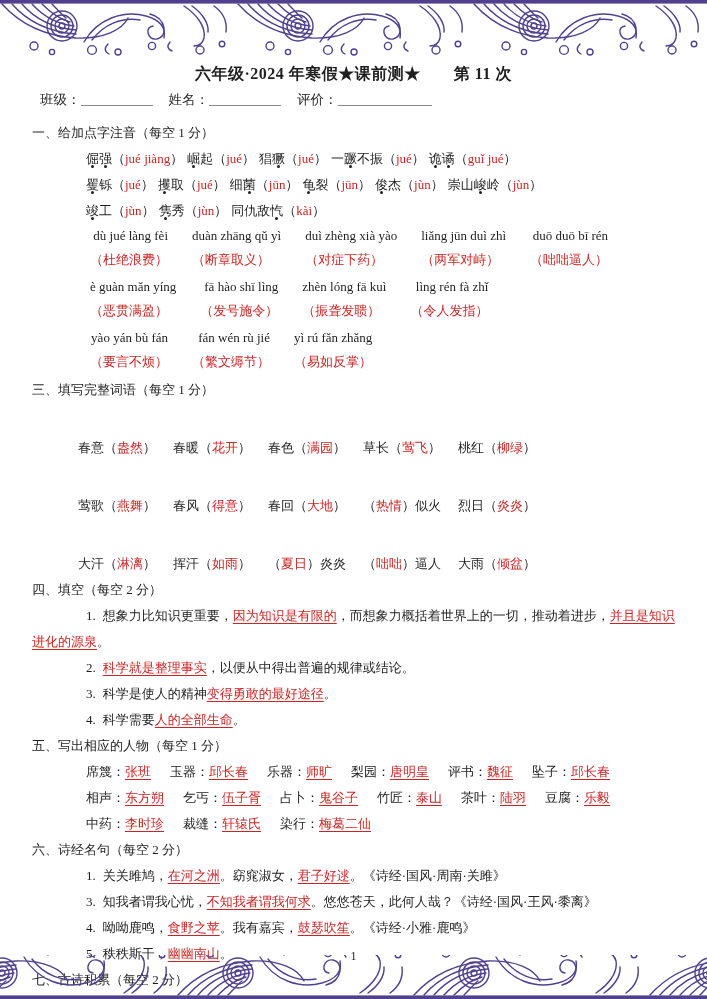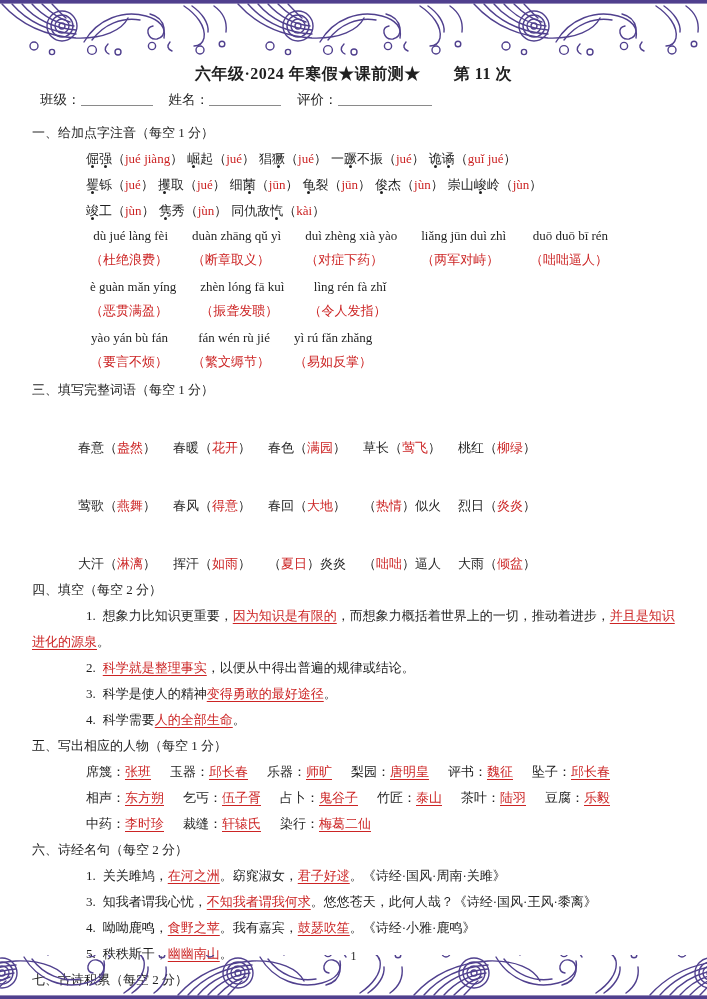--- a/index.html
+++ b/index.html
@@ -135,20 +135,24 @@
               <span class="pwpin">duō duō bī rén</span>
               <span class="pwans red">（咄咄逼人）</span>
             </span>
           </div>
           <div class="row pw">
             <span class="pwitem">
               <span class="pwpin">è guàn mǎn yíng</span>
               <span class="pwans red">（恶贯满盈）</span>
             </span>
             <span class="pwitem">
+              <span class="pwpin">fā hào shī lìng</span>
+              <span class="pwans red">（发号施令）</span>
+            </span>
+            <span class="pwitem">
               <span class="pwpin">zhèn lóng fā kuì</span>
               <span class="pwans red">（振聋发聩）</span>
             </span>
             <span class="pwitem">
               <span class="pwpin">lìng rén fà zhǐ</span>
               <span class="pwans red">（令人发指）</span>
             </span>
           </div>
           <div class="row pw">
             <span class="pwitem">

